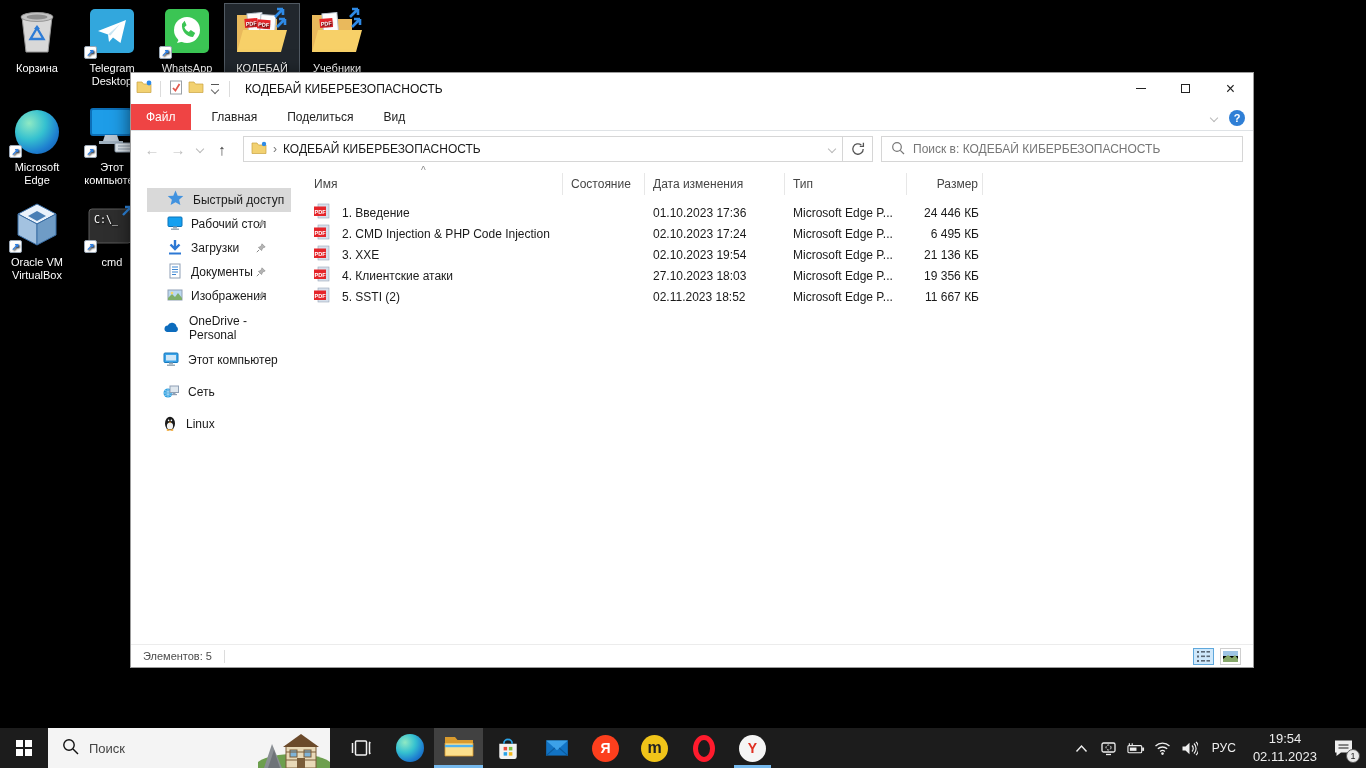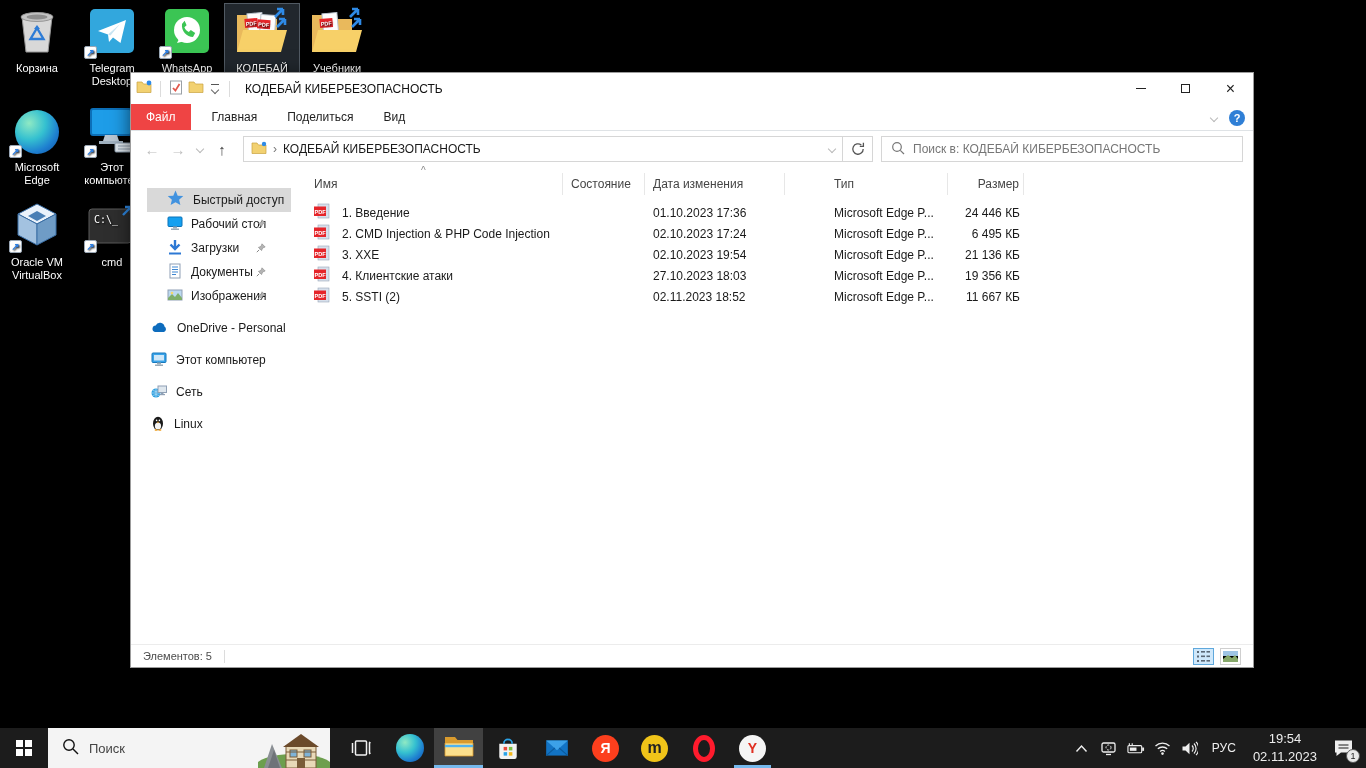--- a/index.html
+++ b/index.html
@@ -51,30 +51,30 @@
   .searchbox input { border:none; outline:none; flex:1; font-size:12px; font-family:"Liberation Sans",sans-serif; color:#333; background:transparent; }
   .searchbox input::placeholder { color:#767676; opacity:1; }
 
   .content { flex:1; display:flex; min-height:0; }
   .sidebar { width:160px; padding-top:21px; flex:0 0 auto; }
   .side-item { height:24px; display:flex; align-items:center; position:relative; }
   .side-item .pin { position:absolute; right:25px; top:6px; }
   .si-root { padding-left:20px; gap:9px; }
   .si-root.selected { background:#d9d9d9;margin-left:16px; }
   .si-child { padding-left:36px; gap:8px; }
-  .si-group { padding-left:20px; gap:9px; margin-top:8px; }
+  .si-group { padding-left:32px; gap:9px; margin-top:8px; }
 
   .filearea { flex:1; padding-top:5px; position:relative; min-width:0; }
   .sortmark { position:absolute; top:0; left:130px; color:#888; font-size:10px; line-height:8px; }
   .fhead { display:flex; height:24px; align-items:center; color:#454545; }
   .fhead .hc { border-right:1px solid #e7e7e7; height:22px; display:flex; align-items:center; }
   .c-name { width:272px; padding-left:23px; }
   .c-status { width:82px; padding-left:8px;text-align:center; }
   .c-date { width:140px; padding-left:8px; }
-  .c-type { width:122px; padding-left:8px;margin-left:41px; }
+  .c-type { width:122px; padding-left:8px; }
   .c-size { width:76px; justify-content:flex-end; padding-right:4px; text-align:right; }
   .frows { margin-top:6px; }
   .frow { height:21px; display:flex; align-items:center; }
   .frow .c-name { display:flex; align-items:center; gap:12px; }
   .frow .c-size { display:flex; }
 
   .statusbar { height:23px; display:flex; align-items:center; padding:0 12px; font-size:11px; color:#4b4b4b;
                border-top:1px solid #ececec; flex:0 0 auto; }
   .sb-sep { width:1px; height:13px; background:#dcdcdc; margin-left:12px; }
   .viewbtns { margin-left:auto; display:flex; gap:6px; align-items:center; }

